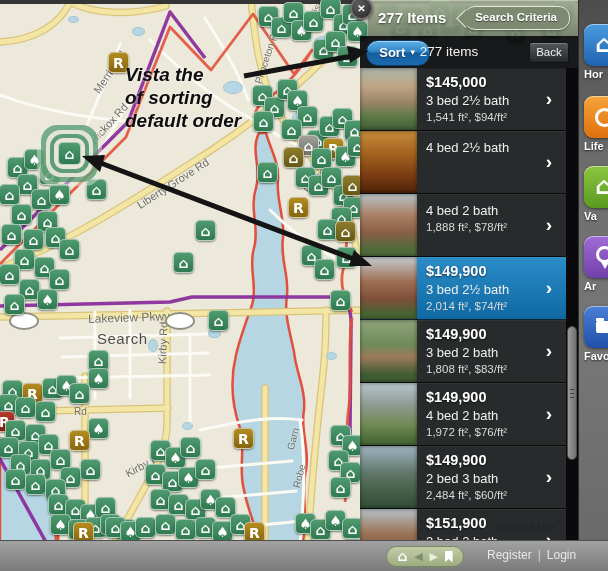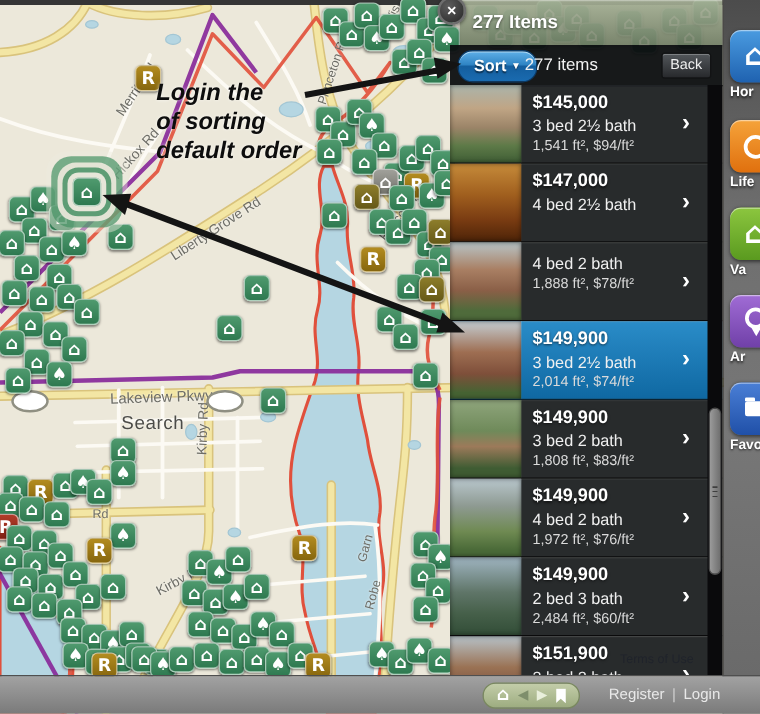--- a/index.html
+++ b/index.html
@@ -370,37 +370,38 @@
         <div class="mk h" style="left: 330px; top: 477px;">⌂</div>
         <div class="mk t" style="left: 295px; top: 513px;">♠</div>
         <div class="mk h" style="left: 310px; top: 519px;">⌂</div>
         <div class="mk t" style="left: 325px; top: 510px;">♠</div>
         <div class="mk h" style="left: 342px; top: 518px;">⌂</div>
       </div>
     <div class="bullseye">⌂</div>
     <div class="topbar"></div>
 
     <div class="annotation">
-      <div>Login the</div>
+      <div>Vista the</div>
       <div>of sorting</div>
       <div>default order</div>
     </div>
   </div>
 
   <svg class="arrows" width="608" height="571">
     <line x1="244" y1="76" x2="352" y2="56" stroke="#141414" stroke-width="5"></line>
     <polygon points="369,51 350,63 347,46" fill="#141414"></polygon>
     <line x1="98" y1="162" x2="356" y2="260" stroke="#141414" stroke-width="5"></line>
     <polygon points="372,266 349,266 354,250" fill="#141414"></polygon>
     <polygon points="82,156 100,172 105,155" fill="#141414"></polygon>
   </svg>
 
   <div class="panel">
     <div class="p-header">
       <span class="p-title">277 Items</span>
+      <span class="search-btn">Search Criteria</span>
     </div>
     <div class="close-x">
       <span>✕</span>
     </div>
     <div class="sortbar">
       <span class="sort-btn">
         <span>Sort</span>
         <span class="sort-caret">▼</span>
       </span>
       <span class="sort-count">277 items</span>
@@ -412,21 +413,20 @@
           <div class="info">
             <div class="price">$145,000</div>
             <div class="beds">3 bed 2½ bath</div>
             <div class="size">1,541 ft²,  $94/ft²</div>
           </div>
           <div class="chev">›</div>
         </div>
         <div class="item">
           <div class="photo p2"></div>
           <div class="info">
-            <div class="price">$147,000</div>
             <div class="beds">4 bed 2½ bath</div>
           </div>
           <div class="chev">›</div>
         </div>
         <div class="item">
           <div class="photo p3"></div>
           <div class="info">
             <div class="beds">4 bed 2 bath</div>
             <div class="size">1,888 ft²,  $78/ft²</div>
           </div>

